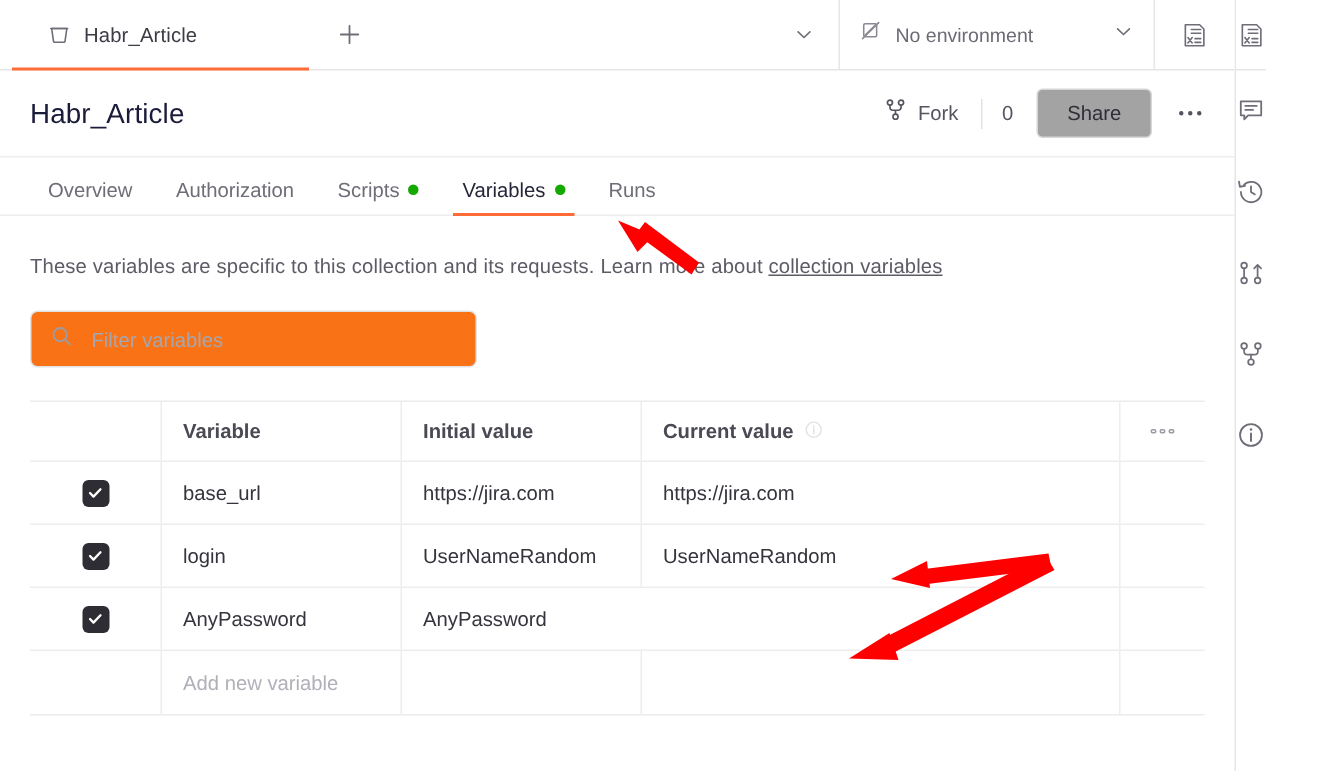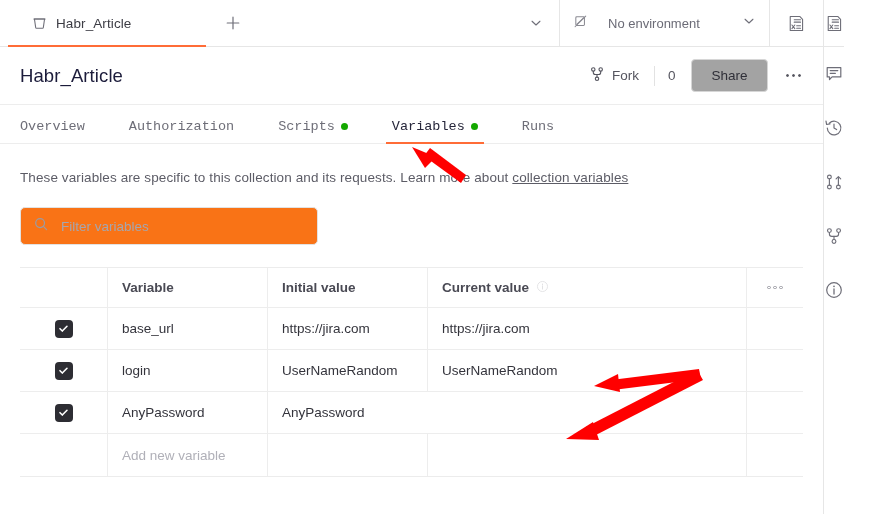--- a/index.html
+++ b/index.html
@@ -68,21 +68,21 @@
   .tabbar-spacer { flex: 1; }
   .tab-chevron {
     width: 46px;
     display: flex; align-items: center; justify-content: center;
     cursor: pointer;
   }
   .env-sel {
     width: 210px;
     display: flex;
     align-items: center;
-    gap: 20px;
+    gap: 9px;
     padding: 0 13px;
     border-left: 1px solid #e6e6e6;
     cursor: pointer;
   }
   .env-sel .env-name {
     font-size: 13px;
     color: #6b6b76;
     flex: 1;
     white-space: nowrap;
   }
@@ -138,24 +138,23 @@
     cursor: pointer;
     display: flex; align-items: center;
   }
 
   
   .subtabs {
     height: 39px;
     min-height: 39px;
     display: flex;
     align-items: flex-end;
-    padding: 0 20px;
+    padding: 0 32px;
     border-bottom: 1px solid #ededed;
-    gap: 16px;
-    font-family: Liberation Mono, monospace;
+    gap: 1px;
   }
   .subtab {
     position: relative;
     display: flex;
     align-items: center;
     gap: 6px;
     padding: 0 14px 9px 14px;
     font-size: 13.5px;
     color: #6e6e78;
     cursor: pointer;

